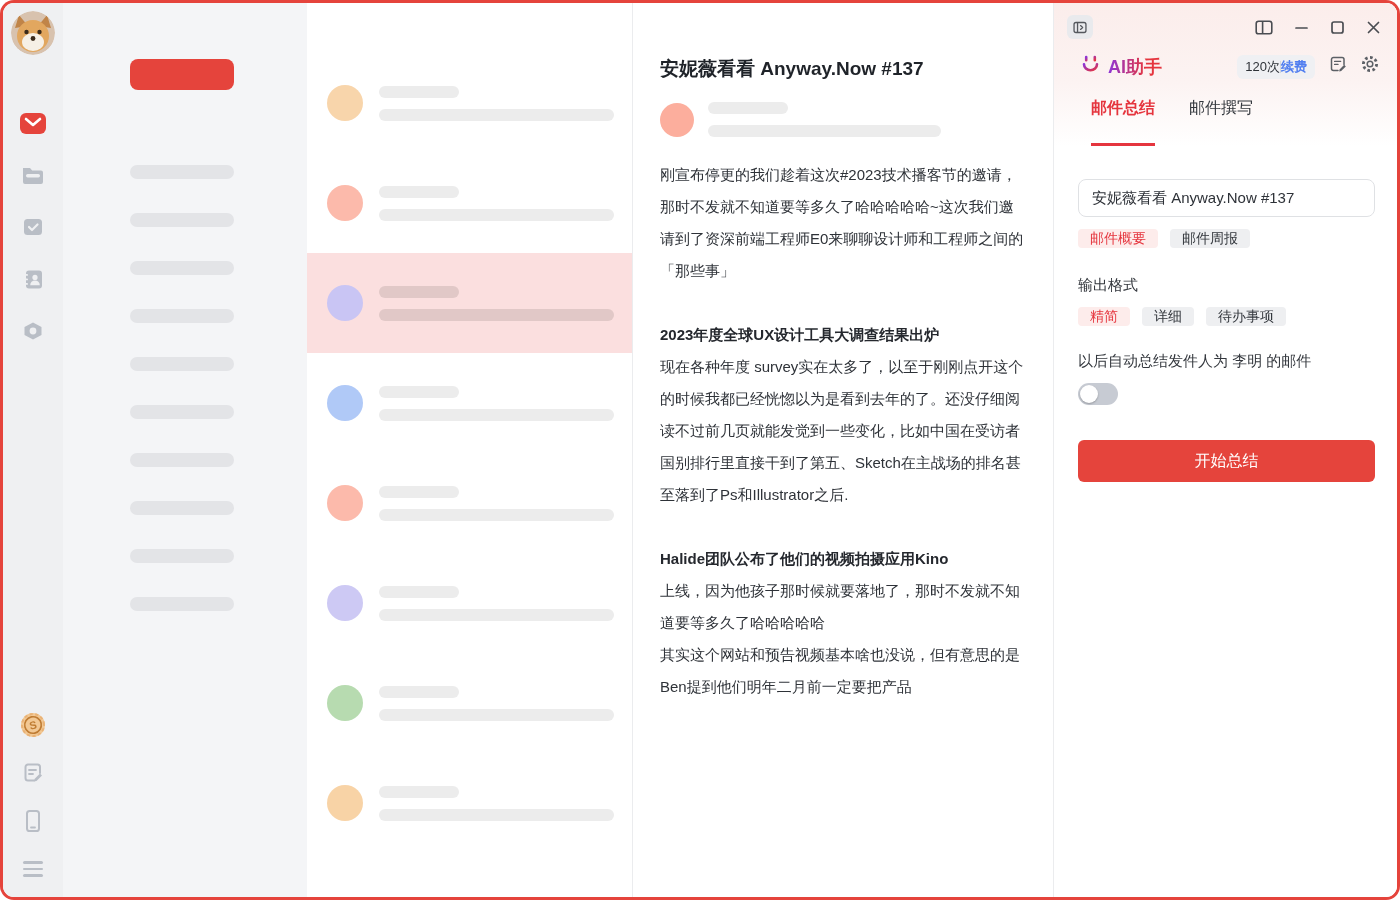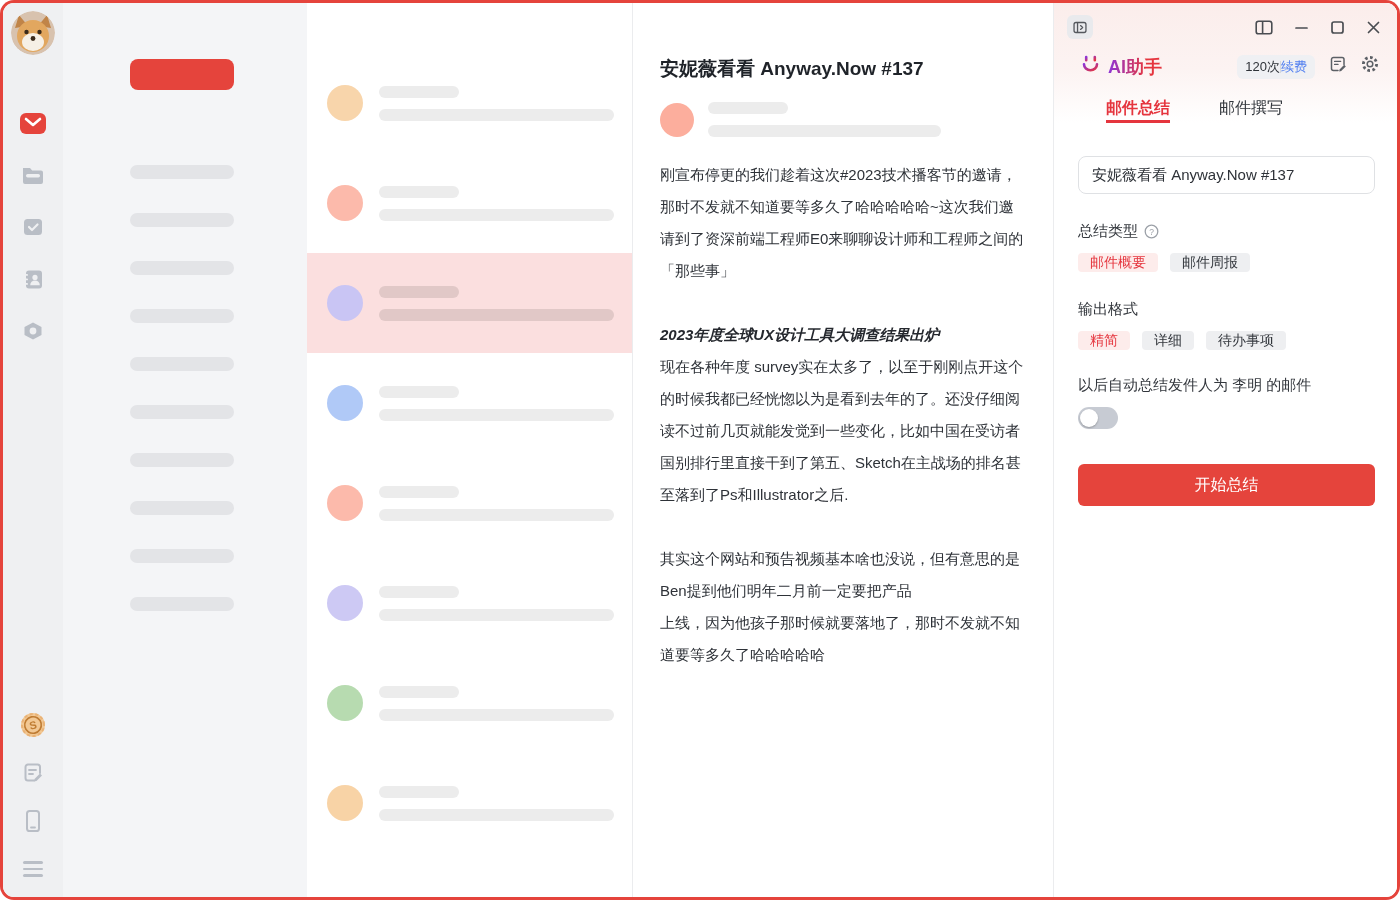--- a/index.html
+++ b/index.html
@@ -45,45 +45,45 @@
 
   
   .content{flex:1;background:#fff;border-right:1px solid #ebecee;
            padding:55px 28px 0 27px;box-sizing:border-box;overflow:hidden;}
   .mail-title{margin:0;font-size:19px;line-height:22px;font-weight:bold;color:#1f2329;}
   .sender-row{margin-top:22px;display:flex;gap:14px;align-items:center;}
   .sender-avatar{width:34px;height:34px;border-radius:50%;background:#fcae9d;flex:none;}
   .sender-bars{display:flex;flex-direction:column;gap:11px;flex:none;width:233px;}
   .mail-body{margin-top:22px;max-width:368px;}
   .mail-section{margin-bottom:32px;}
-  .mail-section h3{margin:0;font-size:15px;line-height:32px;color:#25282e;font-style:italic;}
+  .mail-section h3{margin:0;font-size:15px;line-height:32px;color:#25282e;}
   .mail-section h3:empty{display:none;}
   .mail-section p{margin:0;font-size:15px;line-height:32px;color:#2e3238;}
 
   
   .ai{width:343px;flex:none;display:flex;flex-direction:column;background:#fff;}
   .ai-header{background:linear-gradient(180deg,#fbedeb 0%,#fcf3f2 55%,#ffffff 100%);
              padding:12px 16px 0 13px;}
   .ctrl-row{display:flex;align-items:center;}
   .collapse-btn{width:26px;height:24px;background:#e9eaed;border:none;border-radius:6px;
                 display:flex;align-items:center;justify-content:center;cursor:pointer;}
   .win-icons{margin-left:auto;display:flex;align-items:center;gap:21px;}
   .win-icons span{display:flex;cursor:pointer;}
   .logo-row{display:flex;align-items:flex-start;margin-top:16px;padding-left:13px;padding-right:2px;}
   .logo-text{margin-left:7px;font-size:18px;font-weight:bold;
              background:linear-gradient(90deg,#8d35d8,#e5353e 70%);
              -webkit-background-clip:text;background-clip:text;color:transparent;}
   .credits-pill{margin-left:auto;display:flex;align-items:center;background:#eff0f3;
                 border-radius:6px;padding:3px 8px;font-size:13px;cursor:pointer;}
   .credits-count{color:#2e3238;}
   .credits-div{width:1px;height:12px;background:#d6d8dc;}
-  .credits-renew{color:var(--blue,#4f7df0);}
+  .credits-renew{color:var(--blue,#4f7df0);font-weight:bold;}
   .hdr-icon{margin-left:14px;display:flex;cursor:pointer;}
   .ai-tabs{display:flex;margin-top:19px;padding-left:24px;gap:34px;}
-  .tab{font-size:16px;color:#33373d;padding-bottom:1px;border-bottom:3px solid transparent;cursor:pointer;margin-left:15px;}
+  .tab{font-size:16px;color:#33373d;padding-bottom:24px;border-bottom:3px solid transparent;cursor:pointer;}
   .tab.active{color:var(--red-text,#e5353e);font-weight:bold;border-bottom-color:var(--red-text,#e5353e);}
 
   .ai-body{padding:20px 22px 0 24px;}
   .ai-label{font-size:15px;color:#33373d;}
   .label-row{display:flex;align-items:center;gap:6px;}
   .mail-input{margin-top:13px;width:100%;height:38px;box-sizing:border-box;
               border:1px solid #dfe1e4;border-radius:8px;padding:0 13px;font-size:15px;
               color:#2e3238;background:#fff;outline:none;
               font-family:"Liberation Sans","DejaVu Sans",sans-serif;}
   .chips{display:flex;gap:12px;margin-top:12px;}
@@ -287,22 +287,23 @@
       </div>
       <div class="mail-body" id="mail-sections">
           <div class="mail-section">
             <p>刚宣布停更的我们趁着这次#2023技术播客节的邀请，那时不发就不知道要等多久了哈哈哈哈哈~这次我们邀请到了资深前端工程师E0来聊聊设计师和工程师之间的「那些事」</p>
           </div>
           <div class="mail-section">
             <h3>2023年度全球UX设计工具大调查结果出炉</h3>
             <p>现在各种年度 survey实在太多了，以至于刚刚点开这个的时候我都已经恍惚以为是看到去年的了。还没仔细阅读不过前几页就能发觉到一些变化，比如中国在受访者国别排行里直接干到了第五、Sketch在主战场的排名甚至落到了Ps和Illustrator之后.</p>
           </div>
           <div class="mail-section">
+            <h3>Halide团队公布了他们的视频拍摄应用Kino</h3>
+            <p>上线，因为他孩子那时候就要落地了，那时不发就不知道要等多久了哈哈哈哈哈</p>
             <p>其实这个网站和预告视频基本啥也没说，但有意思的是Ben提到他们明年二月前一定要把产品</p>
-            <p>上线，因为他孩子那时候就要落地了，那时不发就不知道要等多久了哈哈哈哈哈</p>
           </div>
         </div>
     </div>
 
     <div class="ai">
       <div class="ai-header">
 
         <div class="ctrl-row">
           <button class="collapse-btn">
             <svg width="16" height="15" viewBox="0 0 16 15">
@@ -372,27 +373,20 @@
 
         <div class="ai-tabs" id="ai-tabs">
             <span class="tab active">邮件总结</span>
             <span class="tab">邮件撰写</span>
           </div>
       </div>
 
       <div class="ai-body">
         <input class="mail-input" value="安妮薇看看 Anyway.Now #137" style="">
 
-        <div class="label-row mt28">
-          <span class="ai-label">总结类型</span>
-          <svg width="15" height="15" viewBox="0 0 15 15">
-            <circle cx="7.5" cy="7.5" r="6.3" fill="none" stroke="#9ca1a8" stroke-width="1.3"></circle>
-            <text x="7.5" y="10.6" text-anchor="middle" font-size="8.5" fill="#9ca1a8" font-family="Liberation Sans, sans-serif">?</text>
-          </svg>
-        </div>
         <div class="chips" id="summary-chips">
             <span class="chip active">邮件概要</span>
             <span class="chip">邮件周报</span>
           </div>
 
         <div class="ai-label mt28">输出格式</div>
         <div class="chips" id="format-chips">
             <span class="chip active">精简</span>
             <span class="chip">详细</span>
             <span class="chip">待办事项</span>

